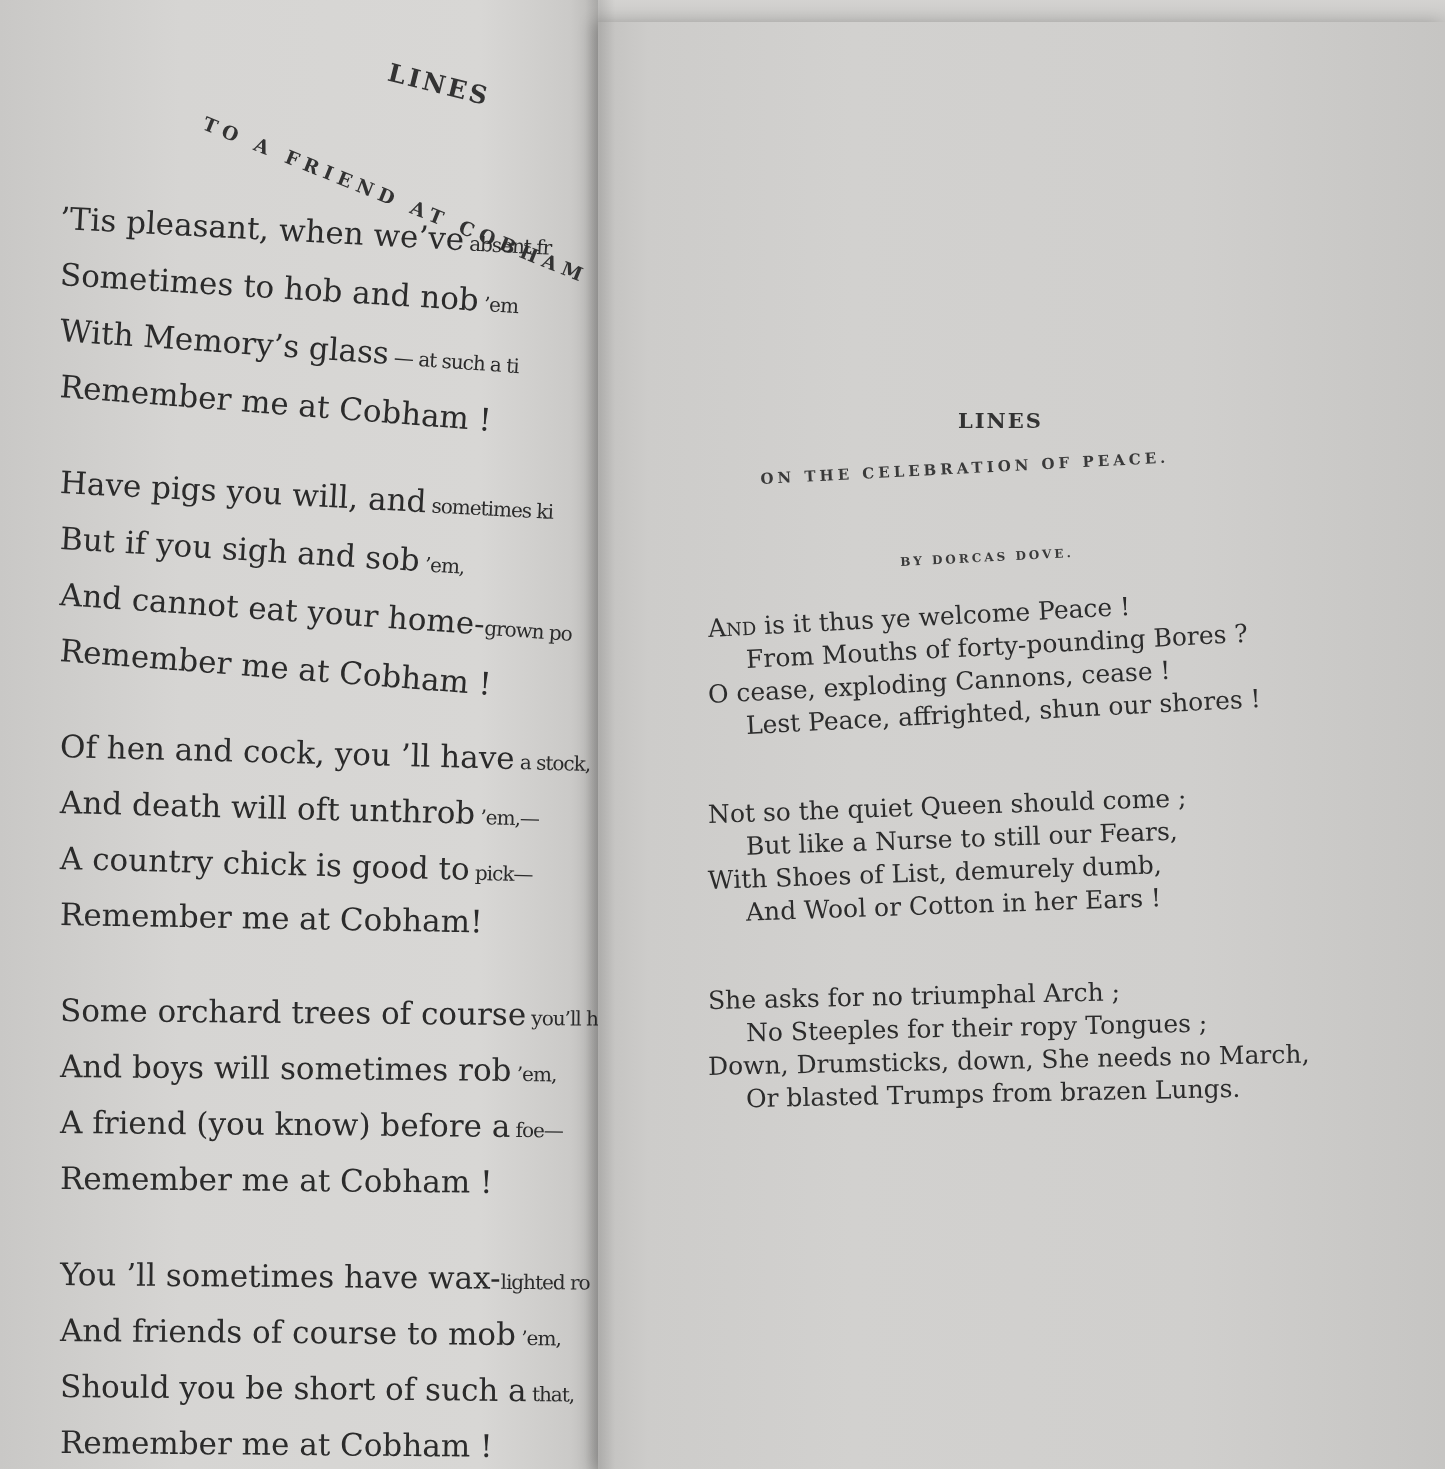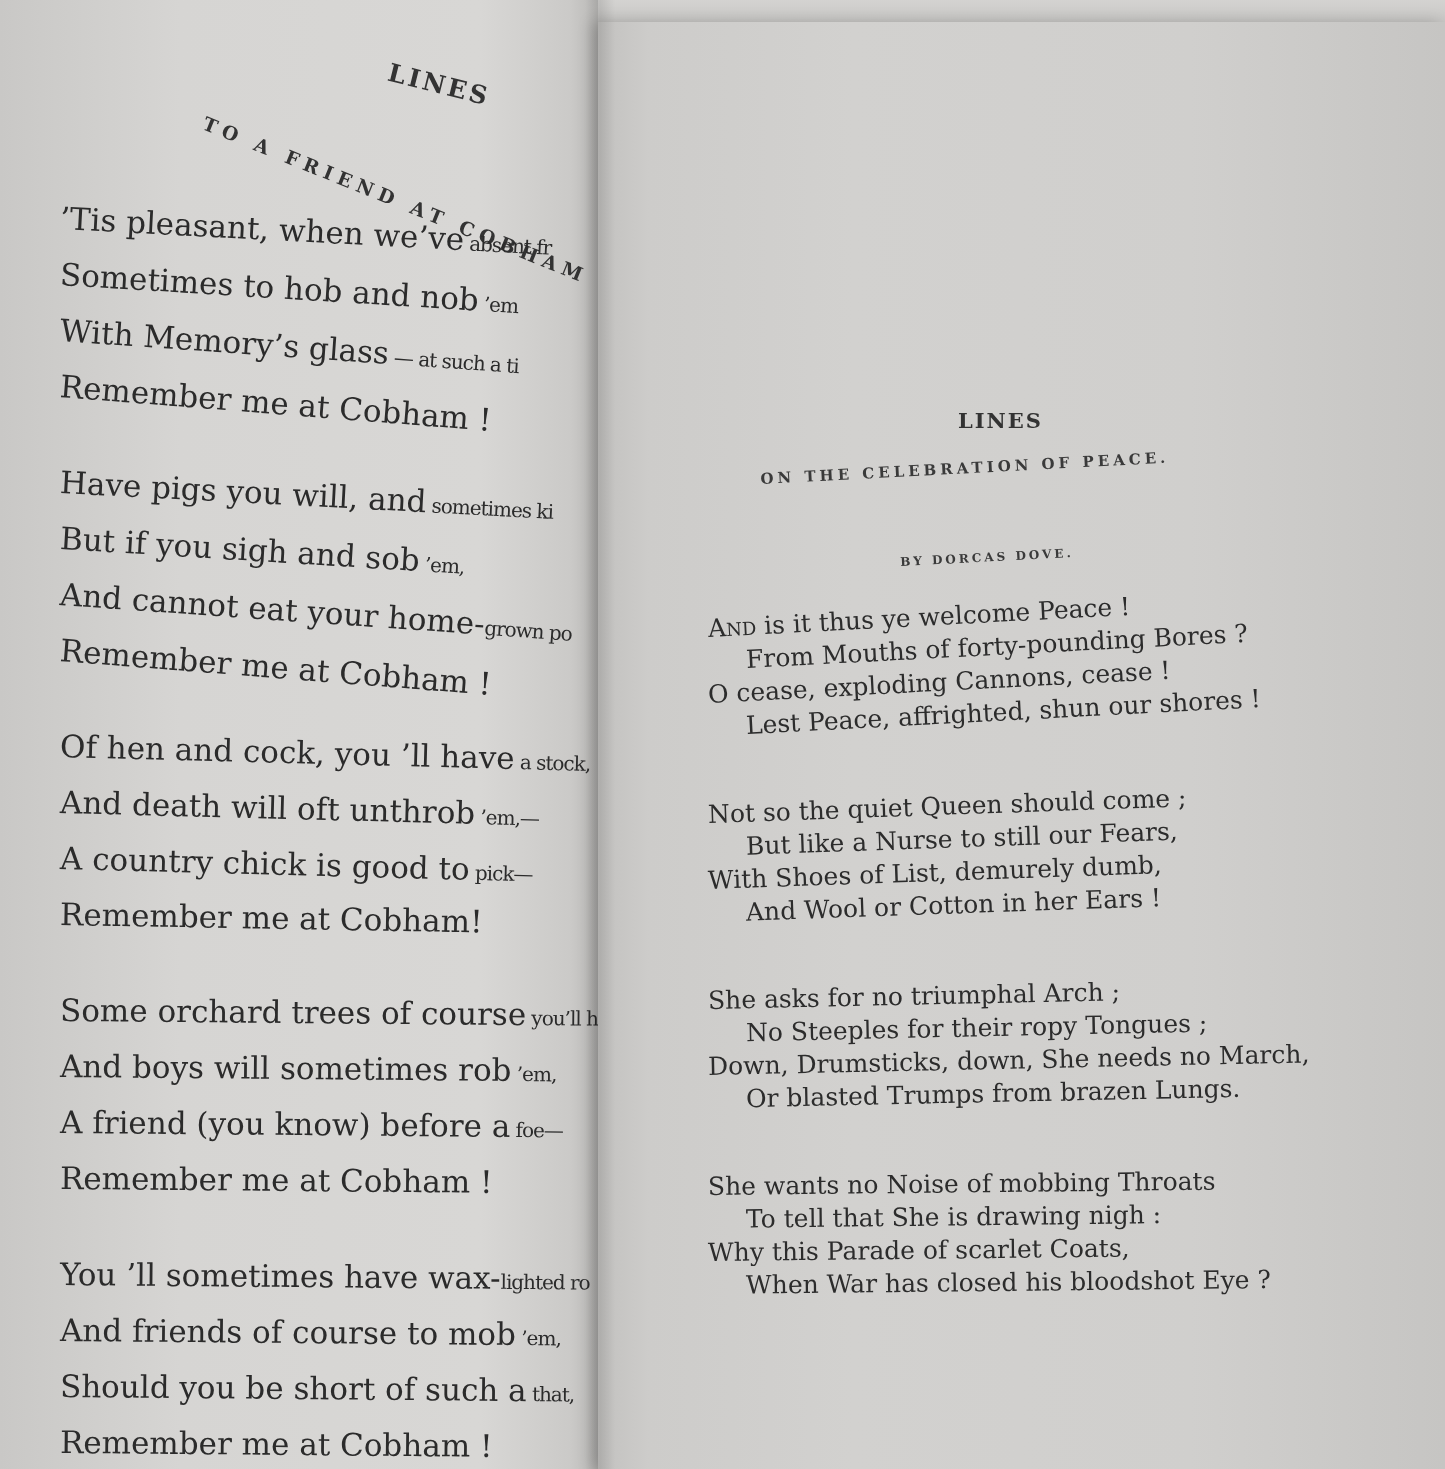--- a/index.html
+++ b/index.html
@@ -239,21 +239,15 @@
       <div class="line-r"><span>And Wool or Cotton in her Ears !</span></div>
     </div>
 
     <div class="stanza-r s3">
       <div class="line-r"><span>She asks for no triumphal Arch ;</span></div>
       <div class="line-r"><span>No Steeples for their ropy Tongues ;</span></div>
       <div class="line-r"><span>Down, Drumsticks, down, She needs no March,</span></div>
       <div class="line-r"><span>Or blasted Trumps from brazen Lungs.</span></div>
     </div>
 
-    <div class="stanza-r s4">
-      <div class="line-r"><span>She wants no Noise of mobbing Throats</span></div>
-      <div class="line-r"><span>To tell that She is drawing nigh :</span></div>
-      <div class="line-r"><span>Why this Parade of scarlet Coats,</span></div>
-      <div class="line-r"><span>When War has closed his bloodshot Eye ?</span></div>
-    </div>
   </div>
 
 </div>
 
 </body></html>

